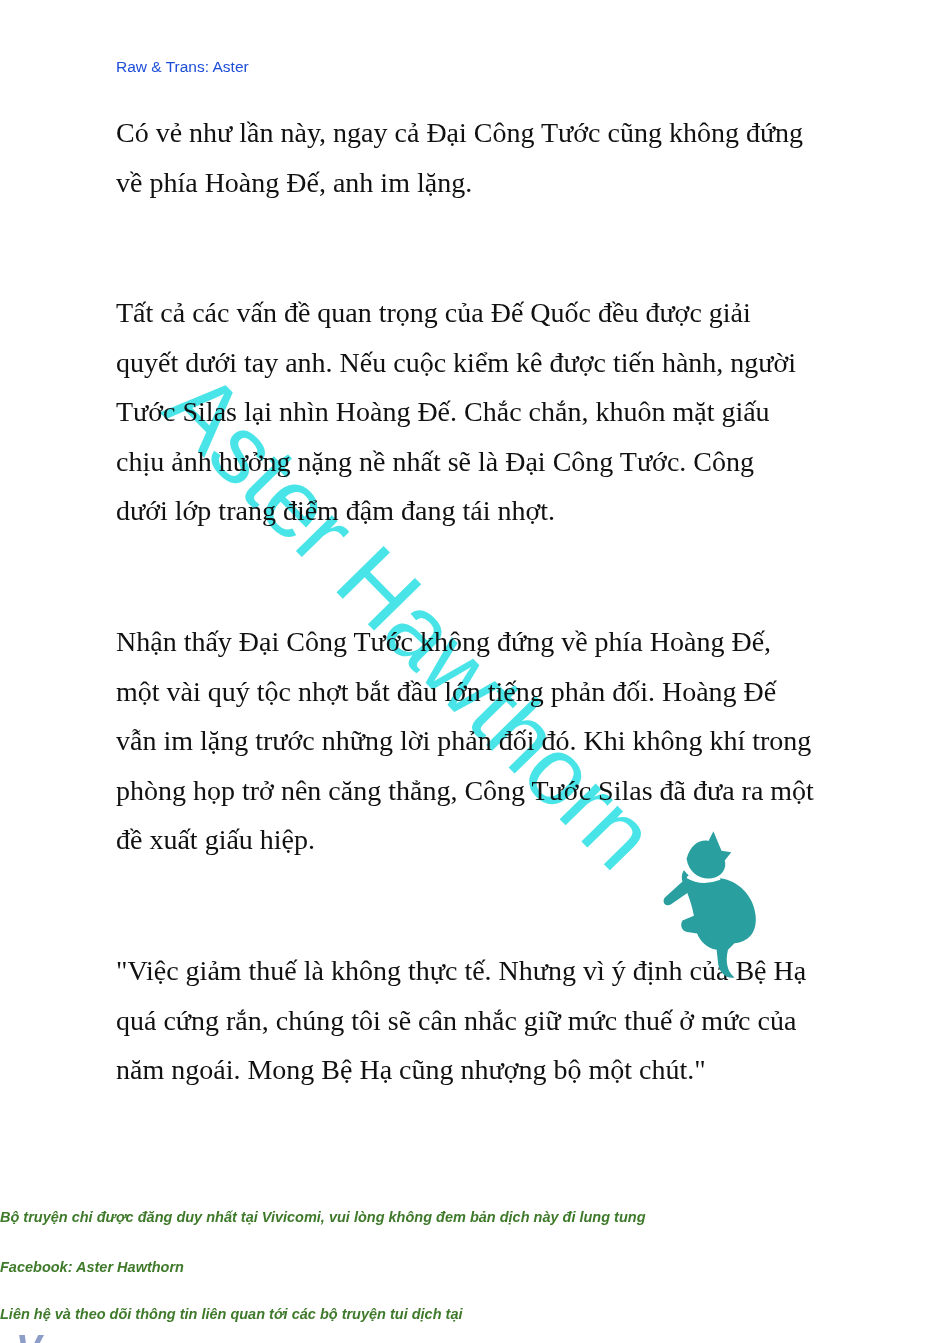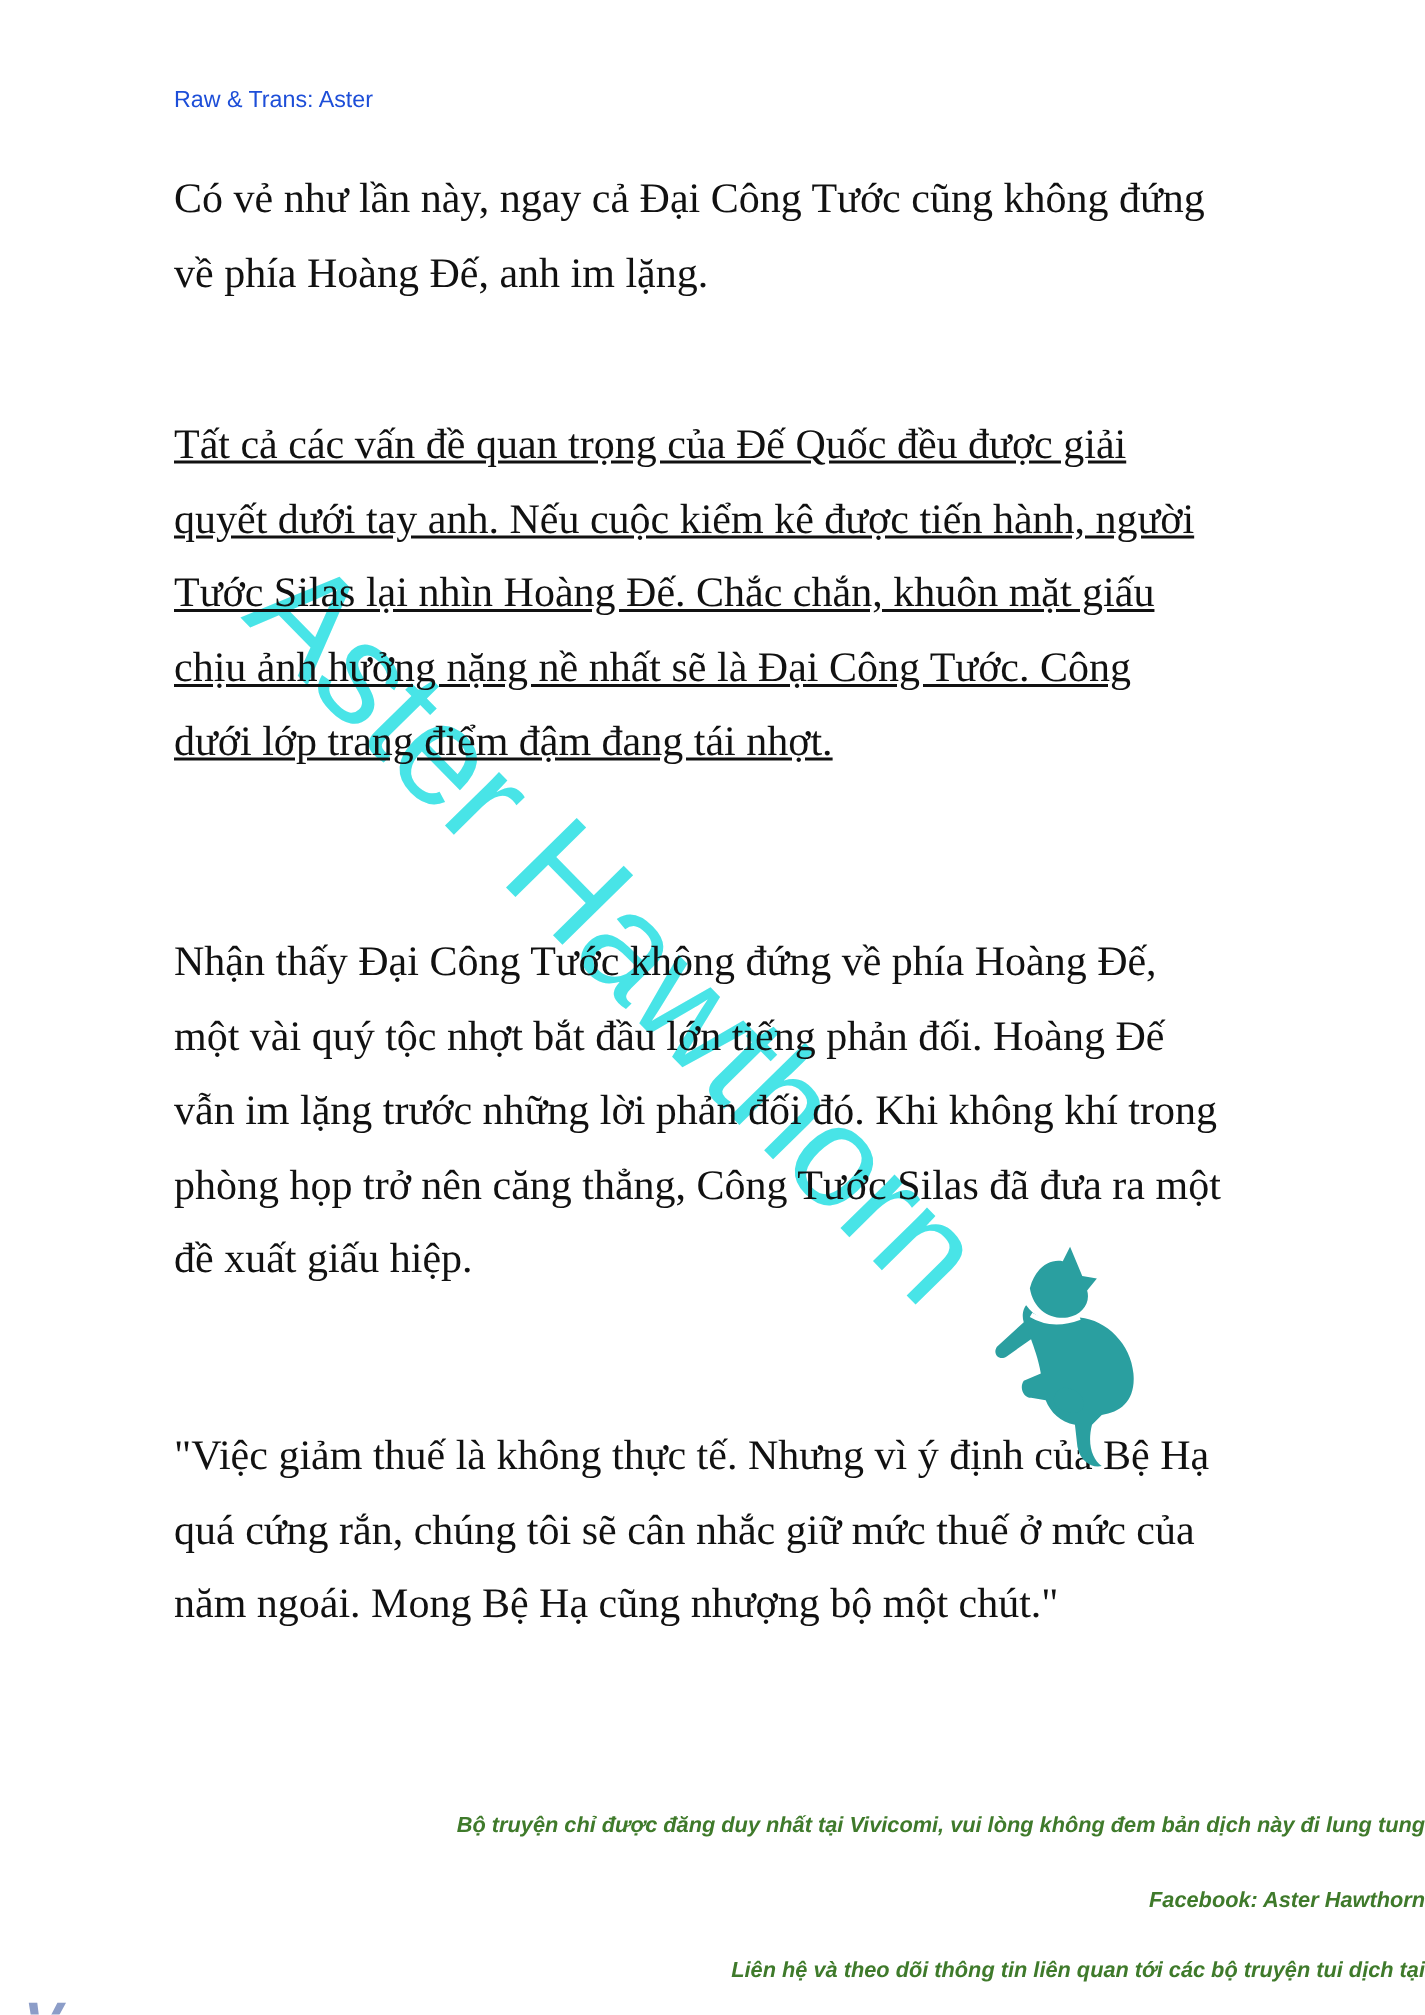--- a/index.html
+++ b/index.html
@@ -27,21 +27,21 @@
       position: absolute;
       left: 116px;
       width: 730px;
       font-size: 28px;
       line-height: 49.6px;
       margin: 0;
       white-space: nowrap;
     }
     .para .line { display: block; }
     #p1 { top: 108px; }
-    #p2 { top: 272px; text-decoration: underline; }
+    #p2 { top: 288px; }
     #p3 { top: 617px; }
     #p4 { top: 946px; }
 
     .watermark {
       position: absolute;
       left: 40px;
       top: 572px;
       width: 740px;
       text-align: center;
       font-family: "Liberation Sans", sans-serif;
@@ -64,21 +64,21 @@
       top: 806px;
       width: 130px;
       height: 190px;
       z-index: 3;
     }
 
     .footer {
       position: absolute;
       left: 0;
       width: 950px;
-      text-align: right;
+      text-align: left;
       font-family: "Liberation Sans", sans-serif;
       font-style: italic;
       font-weight: bold;
       font-size: 14.5px;
       color: #3f7a2b;
     }
     #f1 { top: 1209px; }
     #f2 { top: 1306px; }
     #f3 { top: 1259px; }
 

